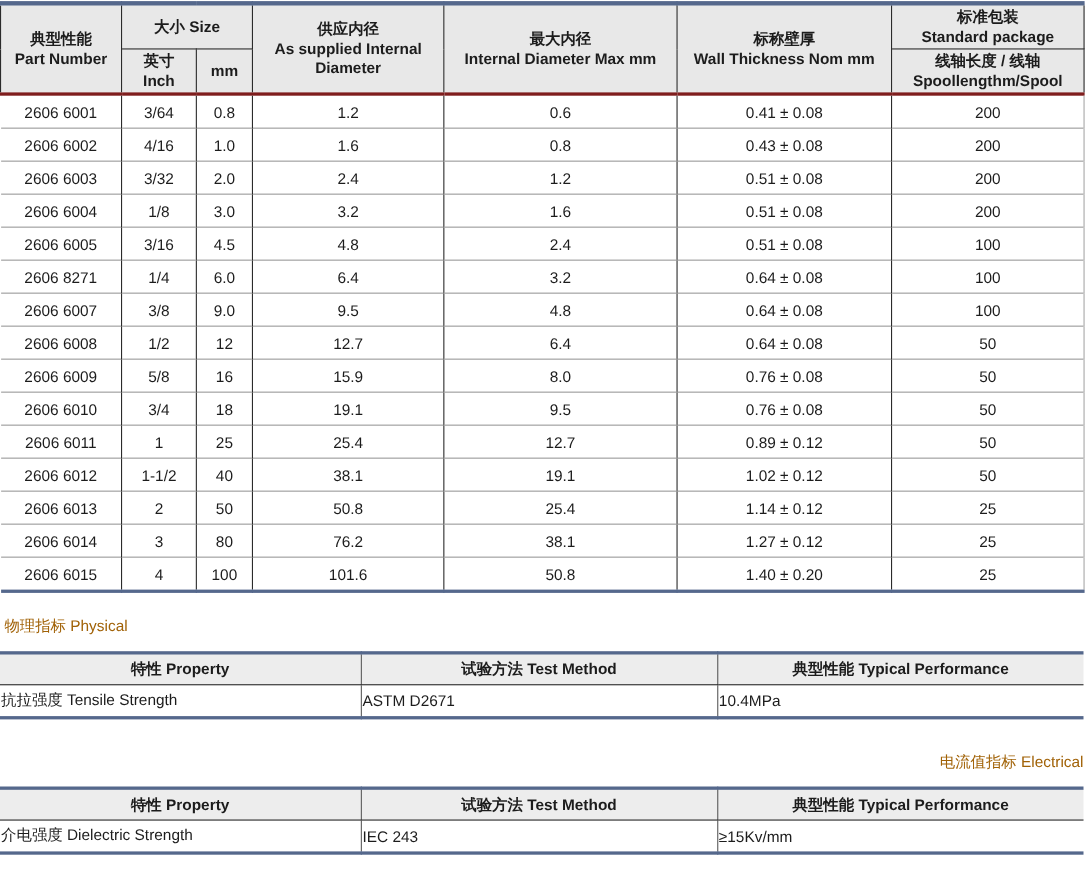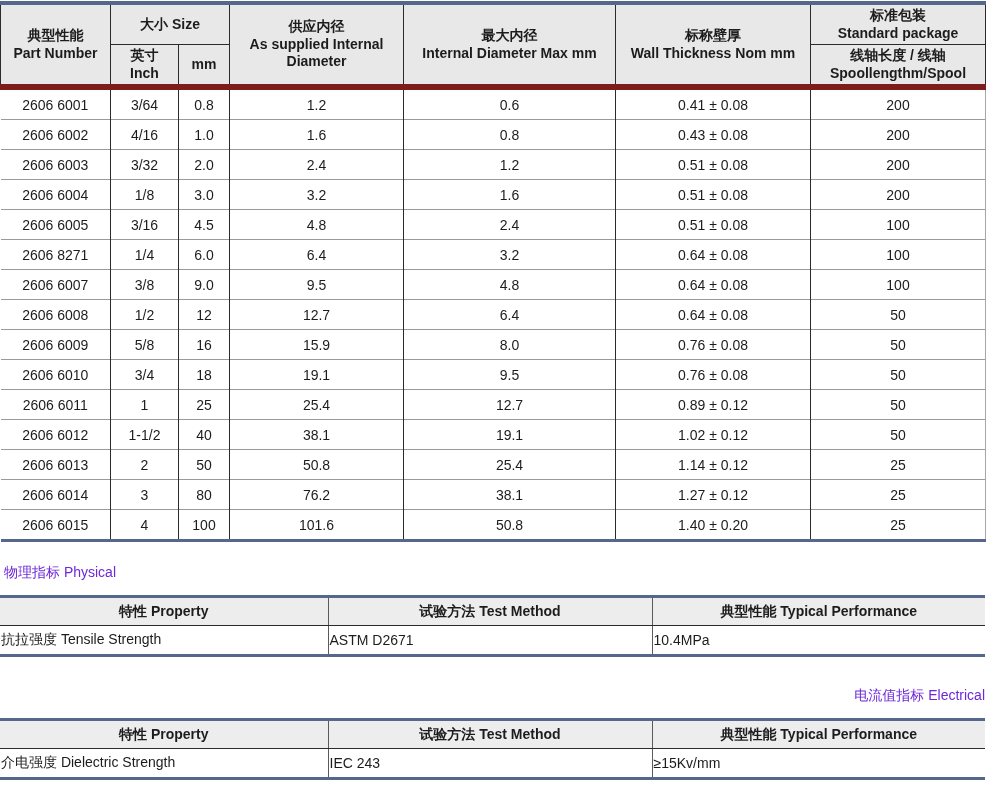--- a/index.html
+++ b/index.html
@@ -44,27 +44,27 @@
     height: 29px;
     text-align: center;
     vertical-align: middle;
     padding: 0 2px;
     border-right: 1px solid #2b2b2b;
     border-top: 1px solid #9a9a9a;
     background: #ffffff;
   }
   table.spec td:first-child { border-left: none; }
   table.spec td:last-child { border-right: 1px solid #a8a8a8; }
-  table.spec tbody tr:first-child td { border-top: 6px solid #7f1d1d; margin-top: 28px; }
+  table.spec tbody tr:first-child td { border-top: 3px solid #7f1d1d; margin-top: 28px; }
 
   
   .section-heading {
     font-size: 14px;
     padding: 0 0 0 4px;
-    color: #6d28d9;
+    color: #a16207;
   }
   .heading-physical { margin: 22px 0 13px 0; }
   .heading-electrical { margin: 30px 0 13px 0; text-align: right; }
 
   
   table.props {
     width: 985px;
     border-collapse: collapse;
     table-layout: fixed;
     border-top: 3px solid #55688c;

